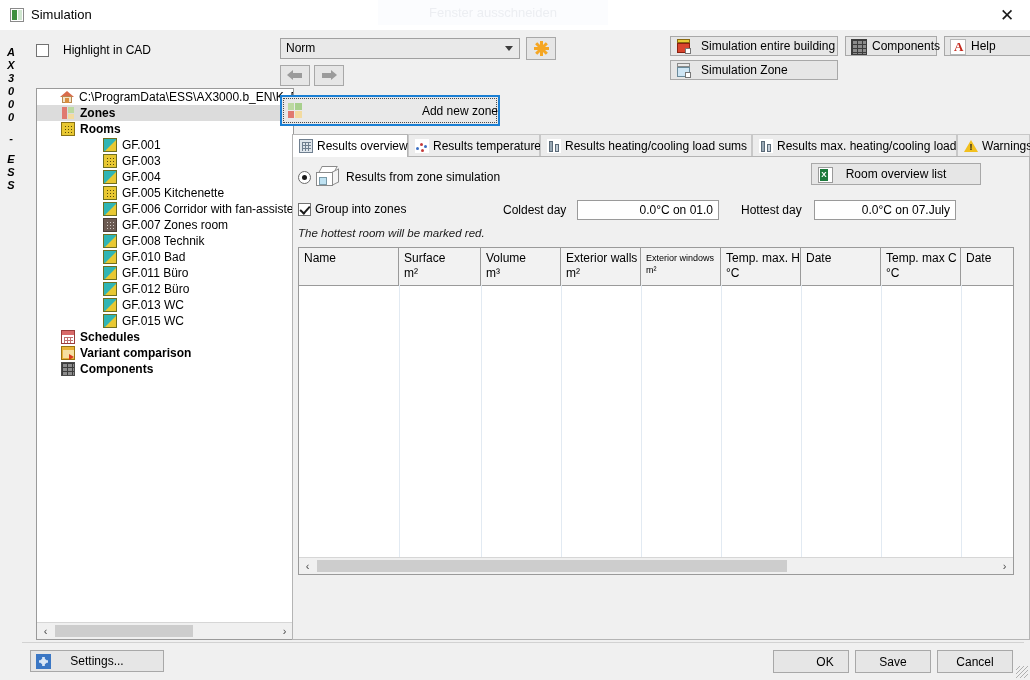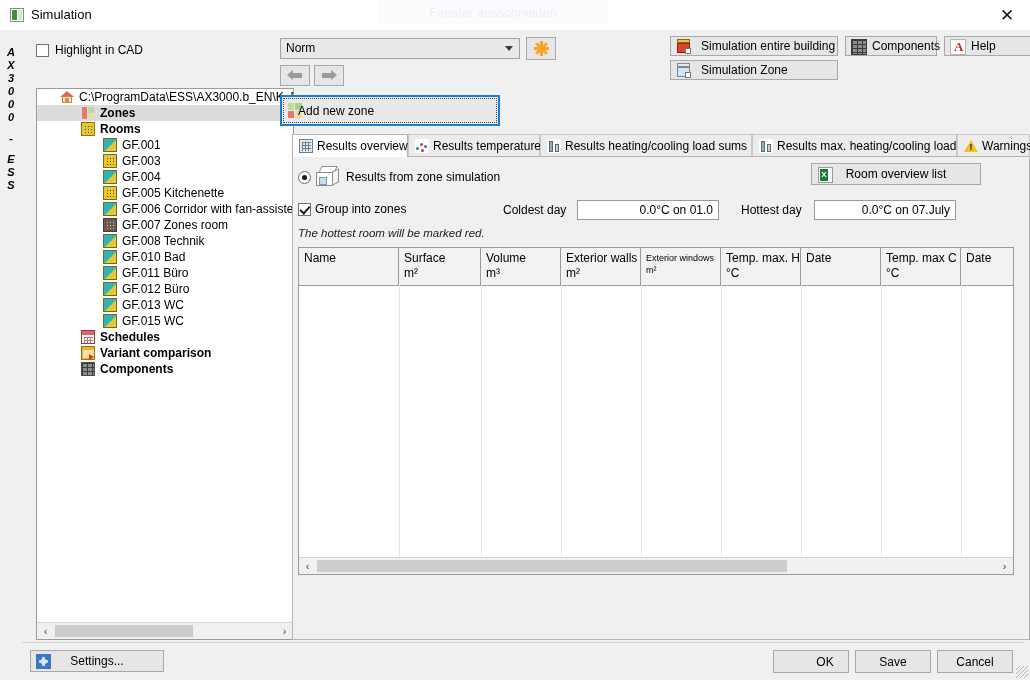--- a/index.html
+++ b/index.html
@@ -33,30 +33,30 @@
   
   .body-area{position:absolute;left:22px;top:30px;width:1008px;height:612px;background:#f0f0f0;}
   .sep-line{position:absolute;left:22px;top:642px;width:1002px;height:1px;background:#d2d2d2;}
 
   
   .chk-wrap{position:absolute;left:14px;top:13px;display:flex;align-items:center;}
   .chk{width:13px;height:13px;border:1px solid #727272;background:#fff;box-sizing:border-box;
     display:inline-block;position:relative;}
   .chk.on:after{content:"";position:absolute;left:3px;top:0px;width:4px;height:8px;
     border:solid #1b1b1b;border-width:0 2px 2px 0;transform:rotate(42deg);}
-  .chk-lbl{margin-left:6px;font-size:12px;}
+  .chk-lbl{margin-left:14px;font-size:12px;}
 
   .tree{position:absolute;left:14px;top:58px;width:258px;height:552px;
     background:#fff;border:1px solid #9a9a9a;box-sizing:border-box;overflow:hidden;}
   .tree-inner{position:absolute;left:0;top:0;right:0;bottom:17px;overflow:hidden;}
   .trow{position:relative;height:16px;line-height:16px;white-space:nowrap;display:flex;align-items:center;}
   .trow.sel{background:#dcdcdc;}
   .tico{width:14px;height:14px;margin-right:5px;flex:none;position:relative;}
   .tlabel{font-size:12px;}
-  .tlabel.b{font-weight:bold;} .ind1{padding-left:44px;} .ind2{padding-left:66px;}
+  .tlabel.b{font-weight:bold;} .ind1{padding-left:24px;} .ind2{padding-left:66px;}
 
   
   .ic-house{background:#fff;}
   .ic-house .roof{position:absolute;left:0px;top:1px;width:0;height:0;
     border-left:7px solid transparent;border-right:7px solid transparent;border-bottom:6px solid #d96a4a;}
   .ic-house .wall{position:absolute;left:2px;top:6px;width:10px;height:7px;background:#f4e3c8;border:1px solid #b9884f;box-sizing:border-box;}
   .ic-house .door{position:absolute;left:5px;top:8px;width:4px;height:5px;background:#d98f3f;}
   
   .ic-zones .a{position:absolute;left:1px;top:1px;width:5px;height:12px;background:#e0796f;}
   .ic-zones .b{position:absolute;left:7px;top:1px;width:6px;height:6px;background:#bcd9a0;}
@@ -123,21 +123,21 @@
     border-top:5.5px solid transparent;border-bottom:5.5px solid transparent;border-right:6px solid #9b9b9b;}
   .navarrow.right .sh{left:1px;width:10px;}
   .navarrow.right .hd{position:absolute;right:0;top:0;width:0;height:0;
     border-top:5.5px solid transparent;border-bottom:5.5px solid transparent;border-left:6px solid #9b9b9b;}
 
   .addzone{position:absolute;left:258px;top:65px;width:220px;height:31px;
     background:#e9e9e9;border:2px solid #1a7fd4;box-sizing:border-box;}
   .addzone .dot{position:absolute;left:1px;top:1px;right:1px;bottom:1px;
     border:1px dotted #4a4a4a;box-sizing:border-box;}
   .addzone .zico{position:absolute;left:6px;top:6px;width:15px;height:15px;}
-  .addzone .zl{position:absolute;left:0;right:0;top:7px;text-align:left;font-size:12px;padding-left:16px;}
+  .addzone .zl{position:absolute;left:0;right:0;top:7px;text-align:right;font-size:12px;padding-left:16px;}
   .zico .a{position:absolute;left:0px;top:0px;width:6px;height:7px;background:#bcd9a0;}
   .zico .b{position:absolute;left:7px;top:0px;width:7px;height:7px;background:#a8d08d;}
   .zico .c{position:absolute;left:0px;top:8px;width:6px;height:7px;background:#e0796f;}
   .zico .d{position:absolute;left:7px;top:8px;width:7px;height:7px;background:#f3dba0;}
 
   
   .tb1{position:absolute;left:648px;top:6px;width:168px;height:20px;justify-content:flex-start;padding-left:30px;}
   .tb2{position:absolute;left:648px;top:30px;width:168px;height:20px;justify-content:flex-start;padding-left:30px;}
   .tb3{position:absolute;left:823px;top:6px;width:92px;height:20px;justify-content:flex-start;padding-left:26px;}
   .tb4{position:absolute;left:922px;top:6px;width:90px;height:20px;justify-content:flex-start;padding-left:26px;}

